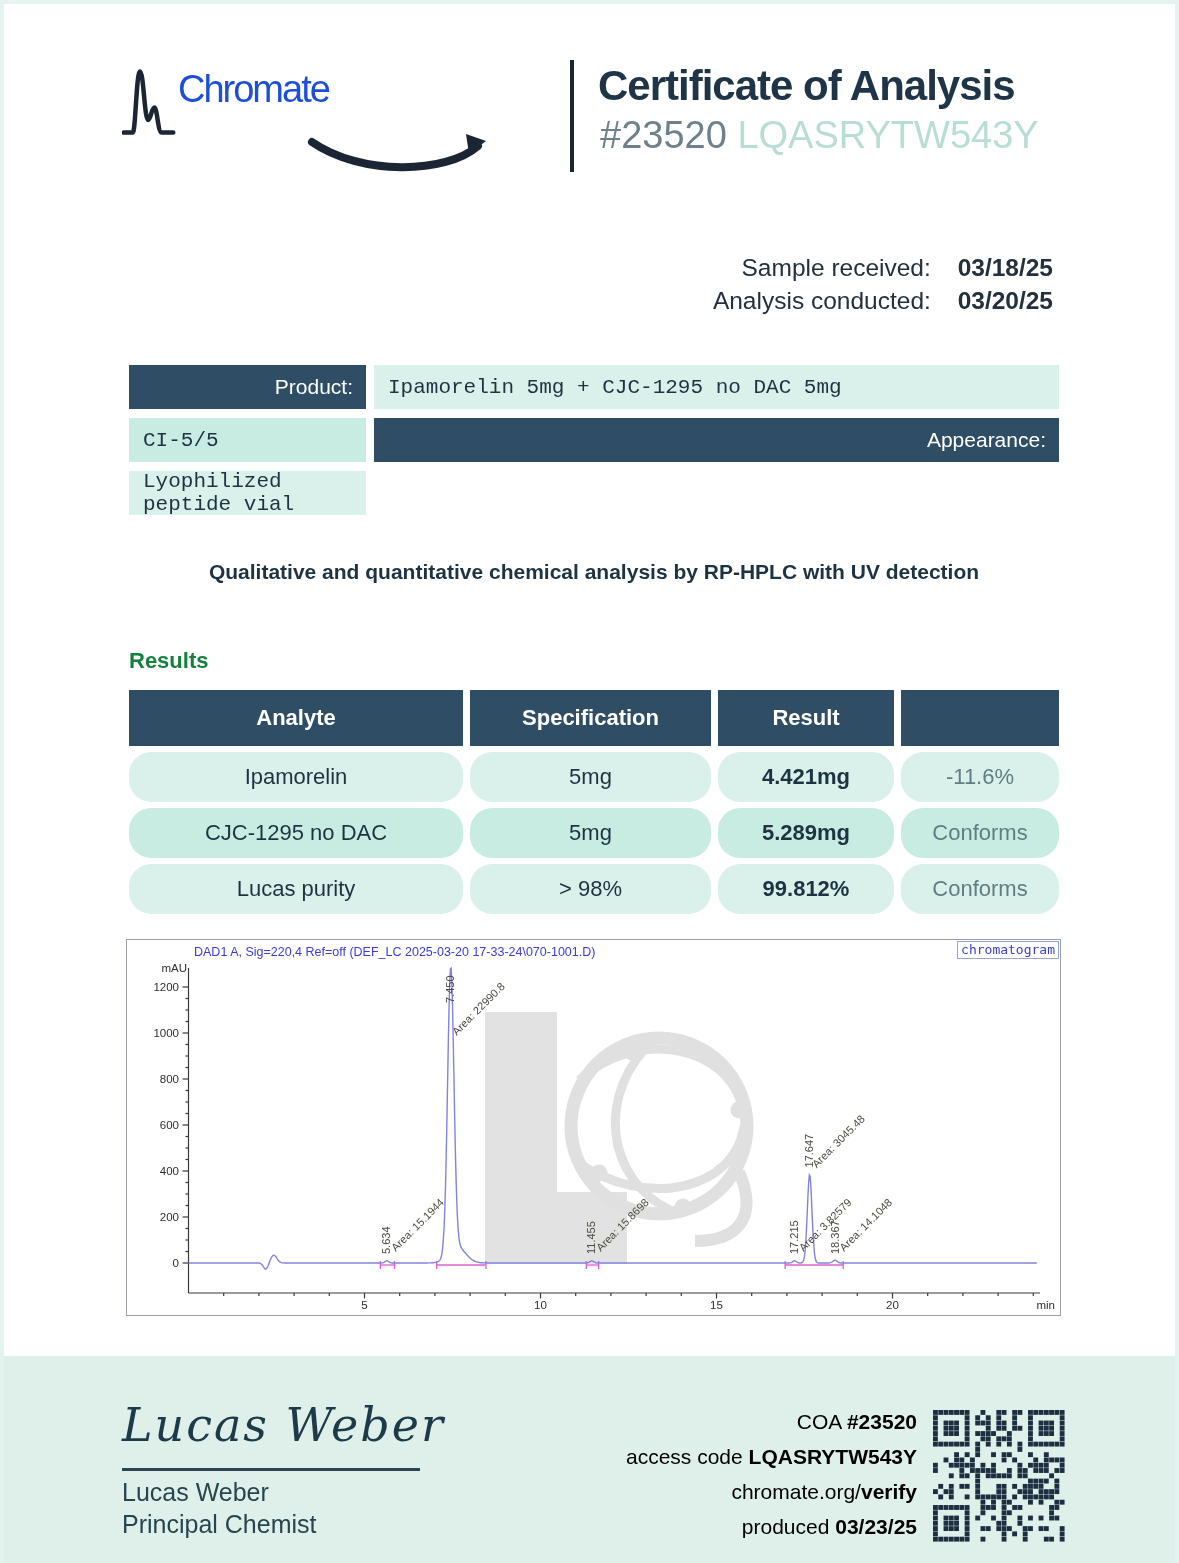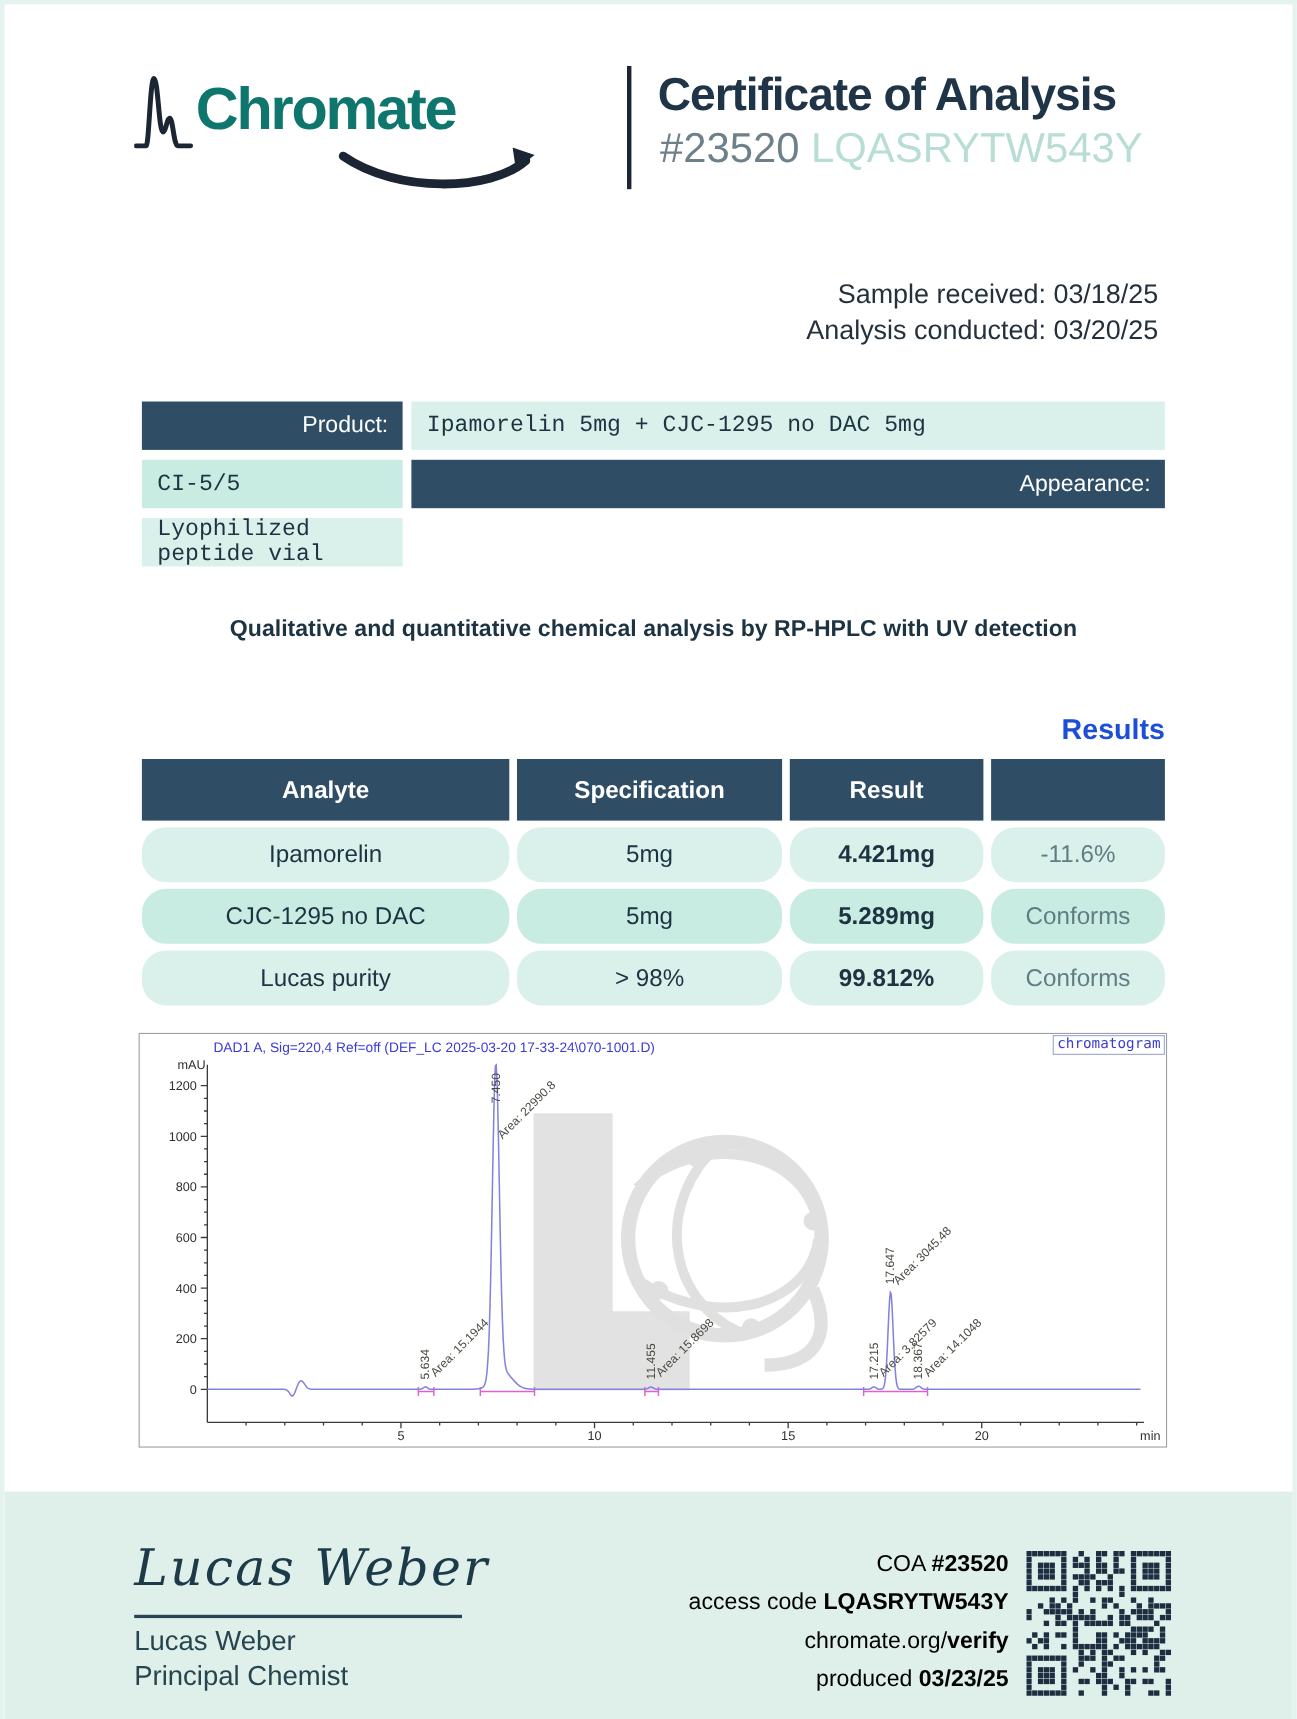--- a/index.html
+++ b/index.html
@@ -7,41 +7,41 @@
   body { font-family:"Liberation Sans", sans-serif; color:#24323f; }
   #page {
     position:relative; width:1179px; height:1563px; background:#ffffff;
     border-left:4px solid #e4f3ef; border-right:4px solid #e4f3ef; border-top:4px solid #e4f3ef;
     overflow:hidden;
   }
   .abs { position:absolute; }
 
   
   #logo-glyph { left:118px; top:56px; }
-  #logo-text { left:174px; top:64px; font-size:54px; font-weight:bold; letter-spacing:-2px; color:#0f766e; }
+  #logo-text { left:174px; top:64px; font-size:38px; font-weight:normal; letter-spacing:-2px; color:#1d4ed8; }
   #logo-swoosh { left:302px; top:130px; }
   #header-divider { left:566px; top:56px; width:4px; height:112px; background:#1b2534; }
   #doc-title { left:594px; top:58px; font-size:42px; font-weight:bold; color:#1f3547; letter-spacing:-1px; }
   #doc-subtitle { left:596px; top:110px; font-size:38px; font-weight:500; }
   #doc-subtitle .coa-no { color:#6e8089; }
   #doc-subtitle .code { color:#b7ddd4; }
 
   
   #dates { right:122px; top:247px; text-align:right; font-size:24.5px; line-height:33px; color:#24313c; }
-  #dates b { font-weight:normal; }
+  #dates b { font-weight:bold;margin-left:20px; }
 
   
   #info-table { left:125px; top:361px; width:930px; display:grid; grid-template-columns:237px 685px; column-gap:8px; row-gap:9px; }
   .info-label { background:#2f4e66; color:#fff; font-size:21px; display:flex; align-items:center; justify-content:flex-end; padding-right:13px; height:44px; }
   .info-value { font-size:21px; display:flex; align-items:center; padding-left:14px; height:44px; color:#1d3342;font-family:Liberation Mono, monospace; }
   .mint1 { background:#d9f1ea; }
   .mint2 { background:#c9ece2; }
 
   #method-line { left:125px; top:556px; width:930px; text-align:center; font-size:21px; font-weight:bold; color:#1d3342; }
-  #results-heading { left:125px; top:644px; width:930px; text-align:right; font-size:26px; font-weight:bold; color:#1d4ed8; }
+  #results-heading { left:125px; top:644px; width:930px; text-align:left; font-size:22px; font-weight:bold; color:#15803d; }
 
   
   #results-table { left:125px; top:686px; width:930px; display:grid; grid-template-columns:334px 241px 176px 158px; column-gap:7px; row-gap:6px; }
   .res-h { background:#2f4e66; color:#fff; font-size:22px; font-weight:bold; height:56px; display:flex; align-items:center; justify-content:center; }
   .res-c { font-size:22px; height:50px; display:flex; align-items:center; justify-content:center; color:#1d3342;border-radius:22px; }
   .res-c.result { font-weight:bold; }
   .res-c.status { color:#5f7d83; }
 
   
   #chromatogram-panel { left:122px; top:935px; width:935px; height:377px; border:1.5px solid #9aa0a6; background:#fff; }

